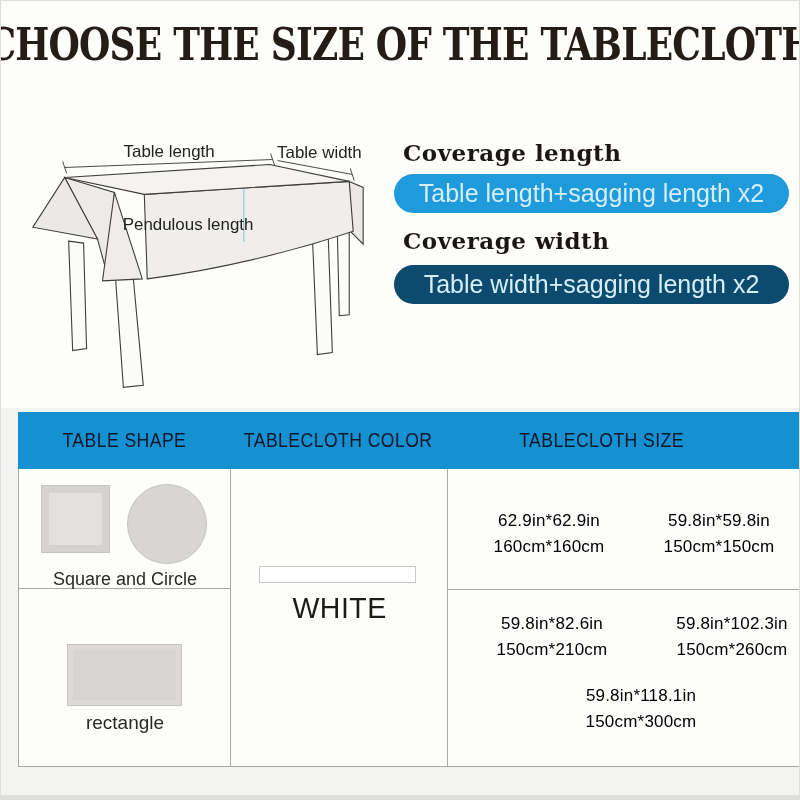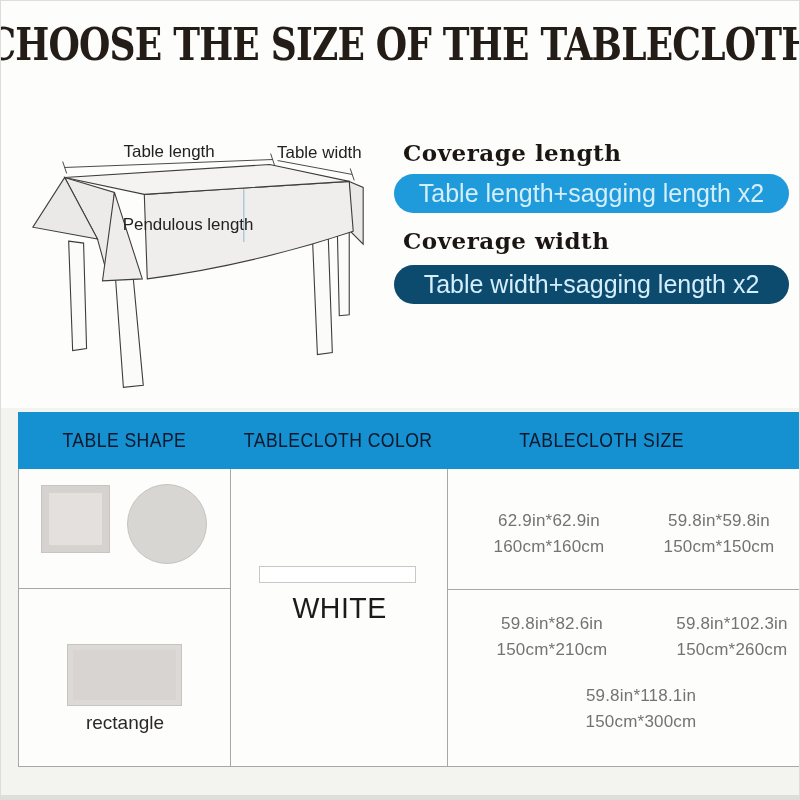--- a/index.html
+++ b/index.html
@@ -89,21 +89,21 @@
     position:absolute;left:240px;top:97px;width:155px;height:15px;
     background:#ffffff;border:1px solid #c8c8c5;
   }
   .white-label{
     position:absolute;left:212px;top:122px;width:217px;text-align:center;
     font-size:30px;font-weight:500;color:#1b1b19;letter-spacing:0.5px;
   }
   .white-label span{display:inline-block;transform:scaleX(0.95);}
   
   .size-entry{
-    position:absolute;text-align:center;color:#737373;
+    position:absolute;text-align:center;color:#000000;
     font-size:17px;line-height:26px;letter-spacing:0.2px;white-space:nowrap;
   }
   .size-entry div{white-space:nowrap;}
 </style>
 </head>
 <body>
 
 <div class="page">
 
   <div class="title-wrap">
@@ -168,20 +168,21 @@
 
   <div class="tbl-body">
 
     <div class="vline" style="left:211px;"></div>
     <div class="vline" style="left:428px;"></div>
     <div class="hline" style="left:0;top:119px;width:212px;"></div>
     <div class="hline" style="left:429px;top:120px;width:354px;"></div>
 
     <div class="shape-square"></div>
     <div class="shape-circle"></div>
+    <div class="shape-label label-sc">Square and Circle</div>
     <div class="shape-rect"></div>
     <div class="shape-label label-rect">rectangle</div>
 
     <div class="swatch"></div>
     <div class="white-label">
       <span>WHITE</span>
     </div>
 
     <div class="size-entry" style="left:445px;top:39px;width:170px;">
       <div>62.9in*62.9in</div>

